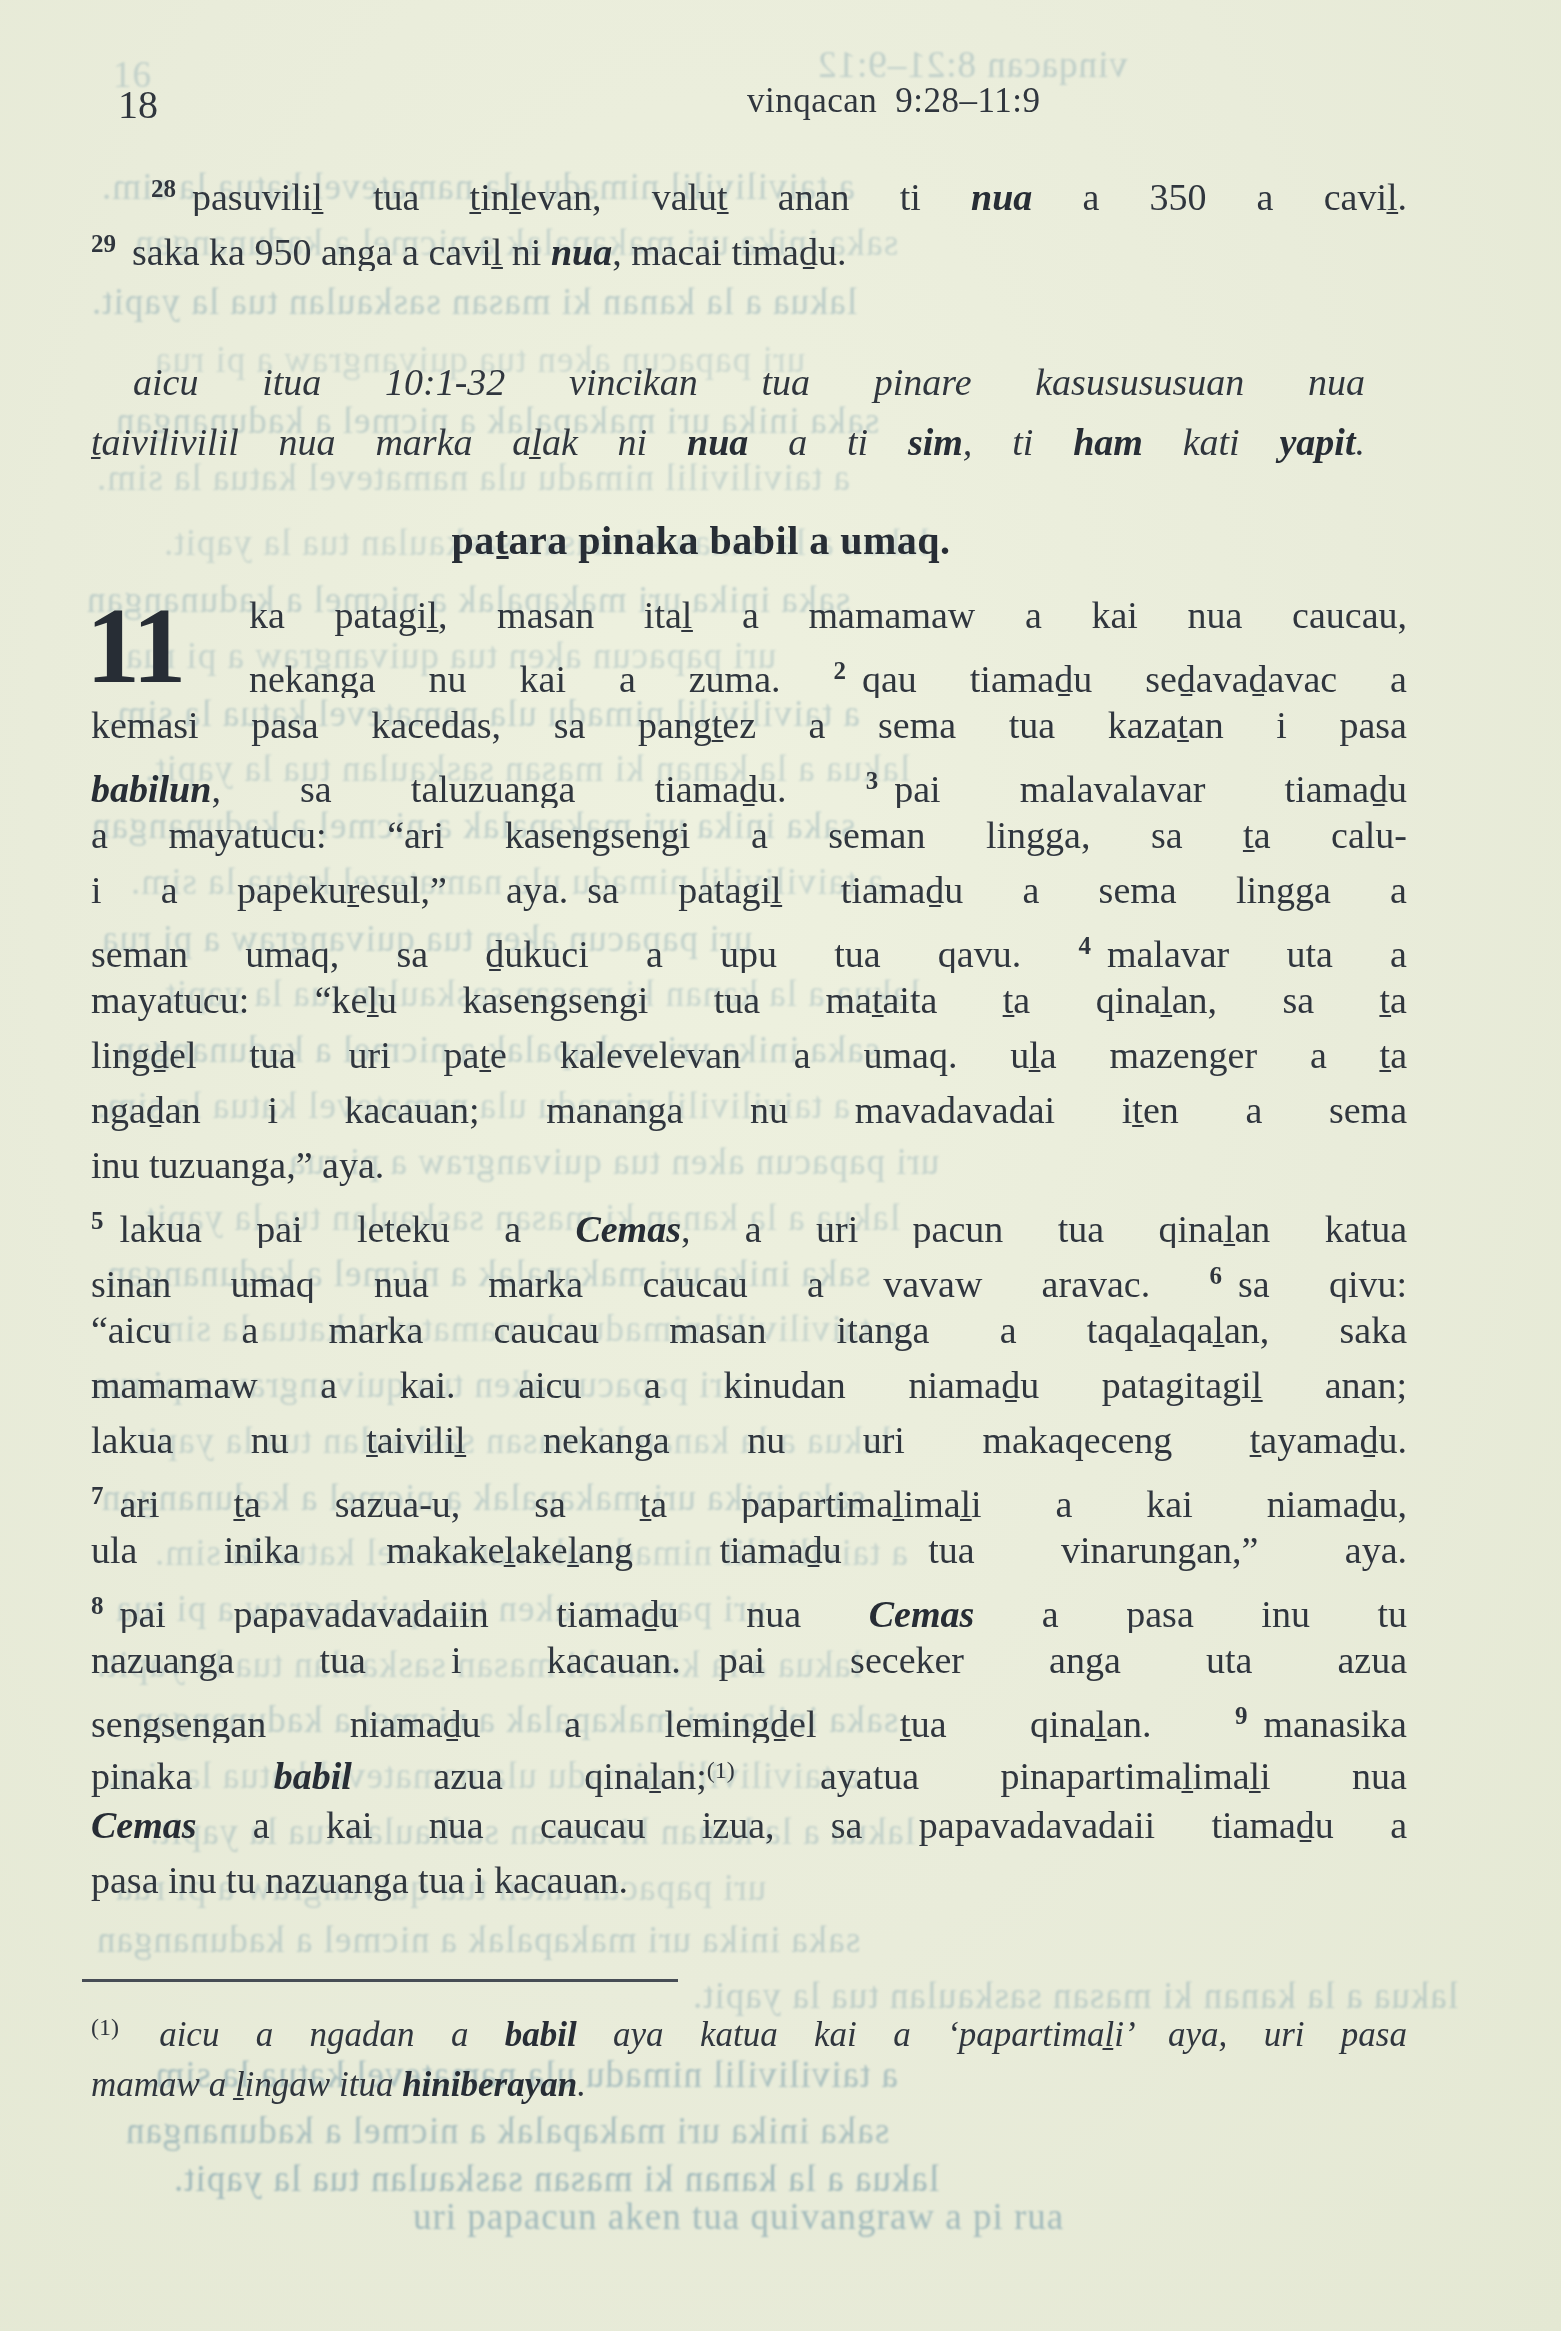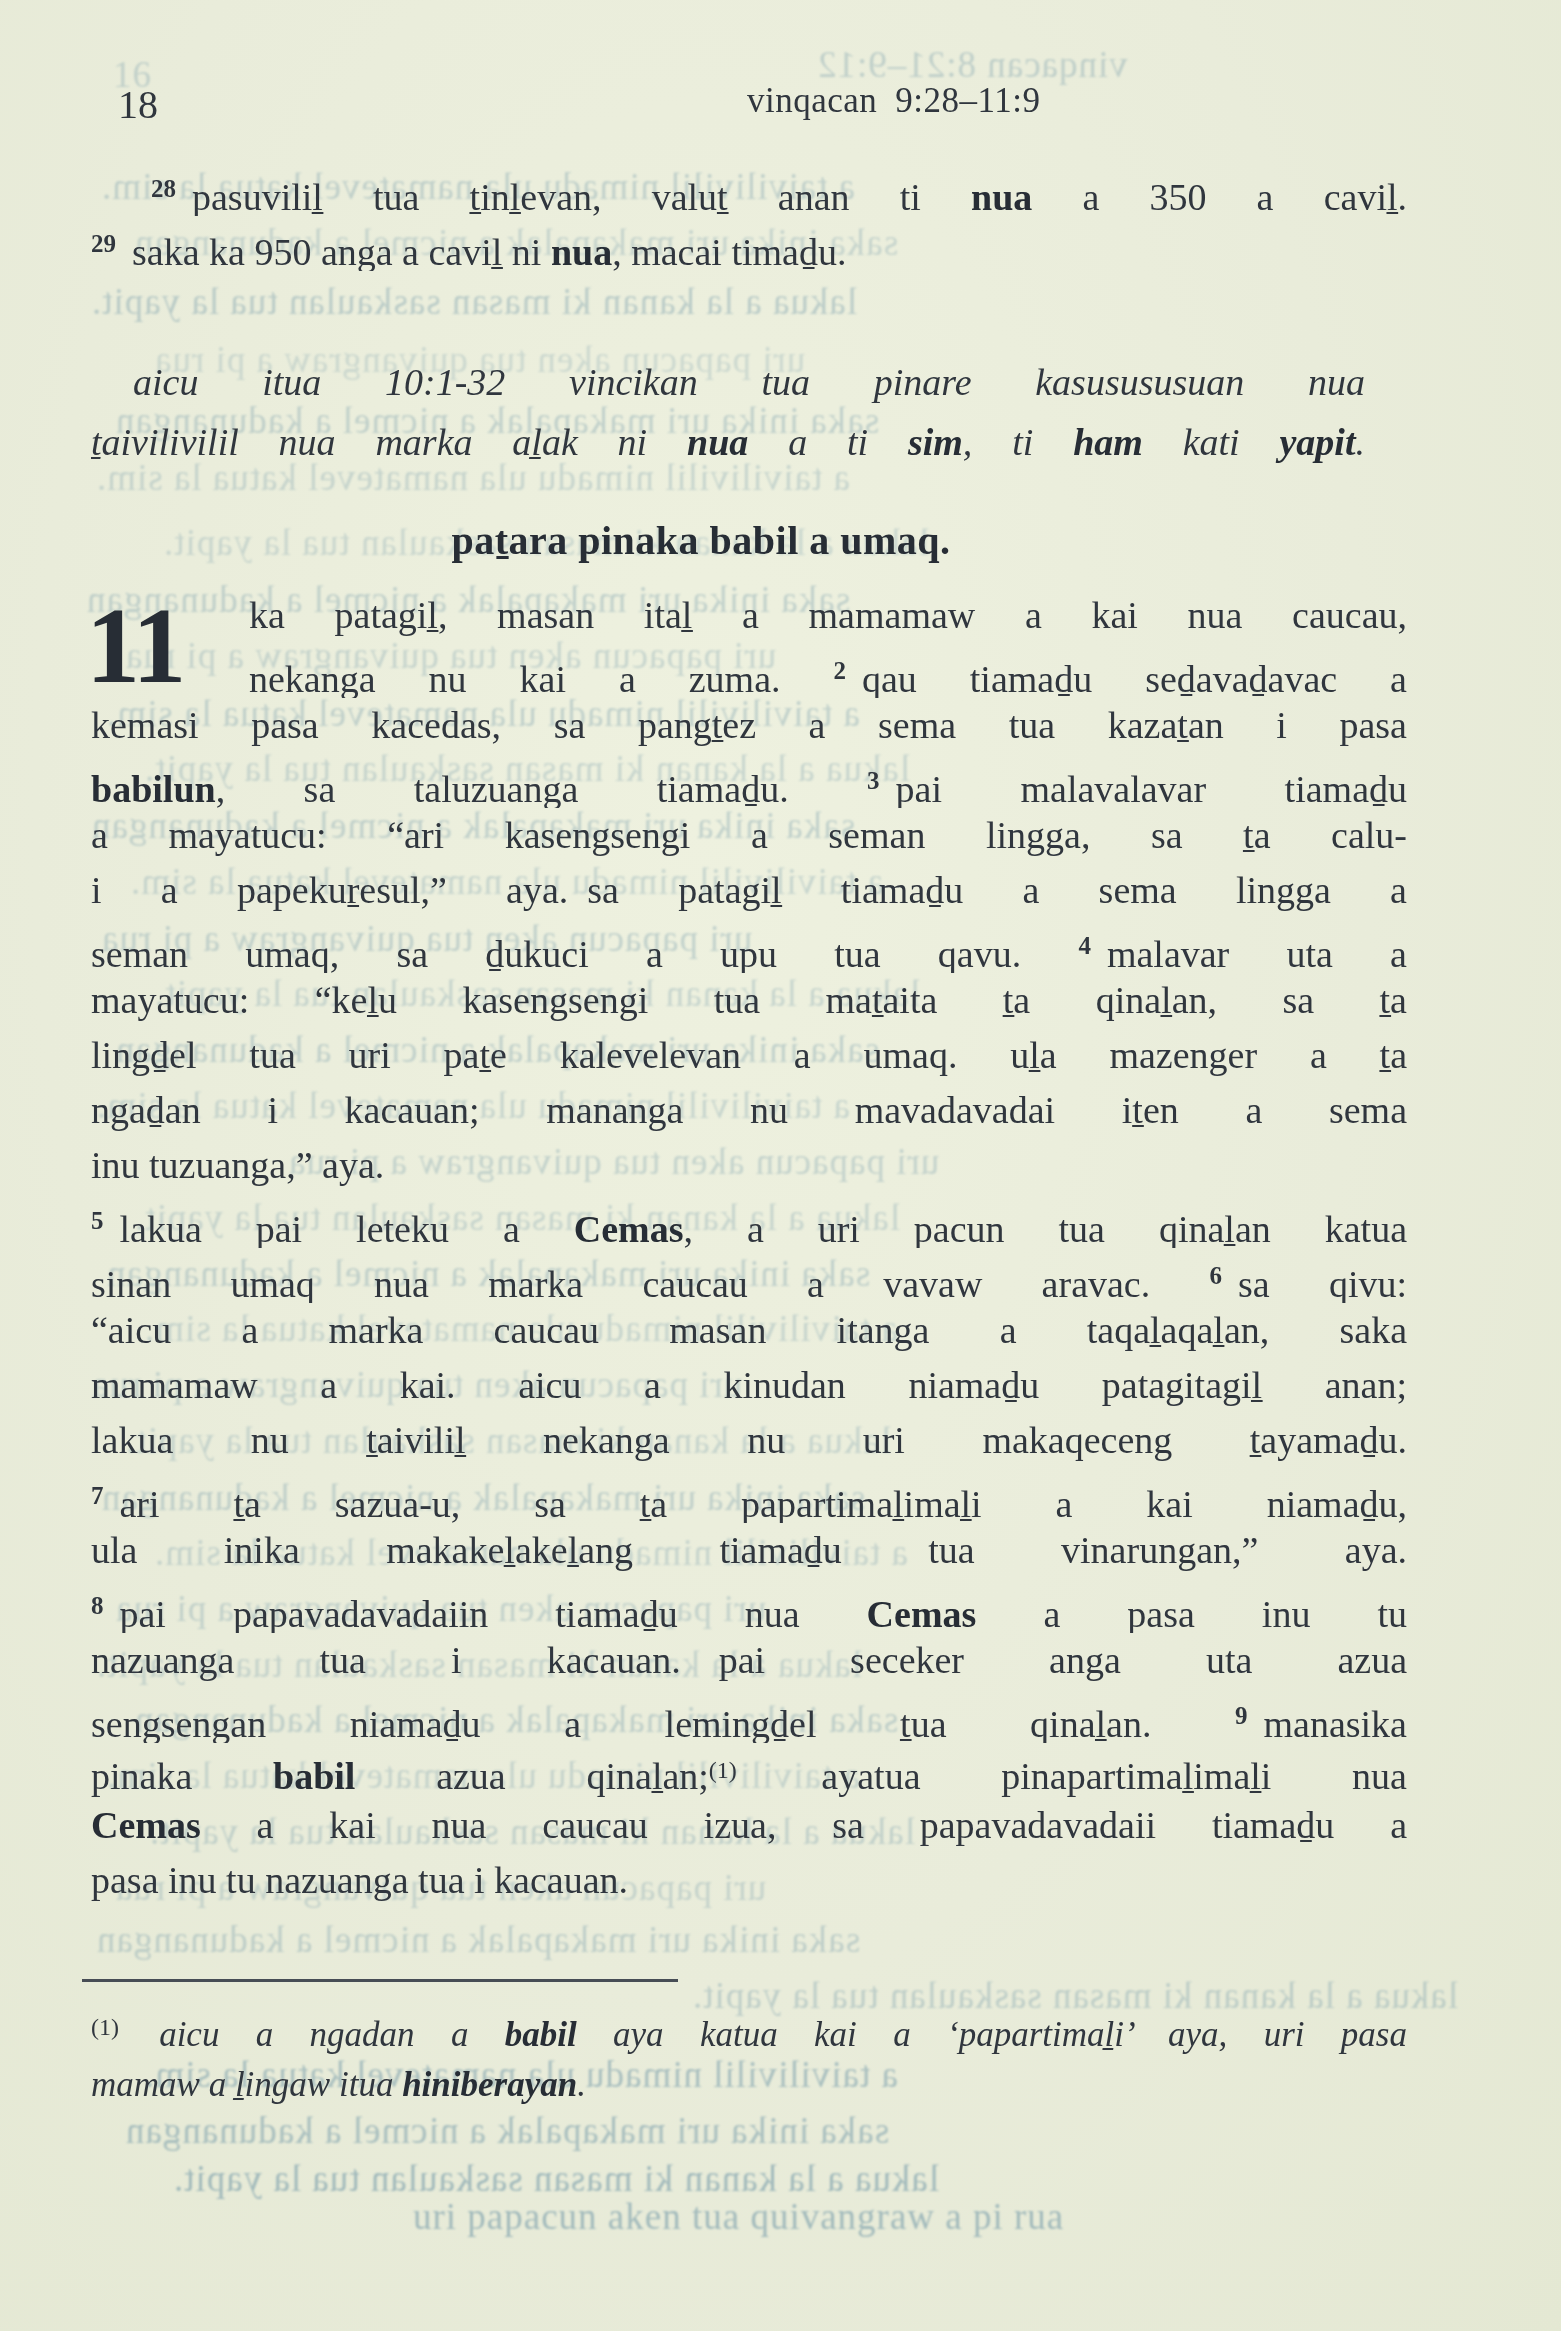--- a/index.html
+++ b/index.html
@@ -34,21 +34,21 @@
     line-height:1;letter-spacing:-1.9px;color:#272d35;z-index:3;
   }
   .tline{
     height:55px;line-height:55px;font-size:38px;overflow:hidden;
     text-align:justify;text-align-last:justify;
   }
   .tline.end{text-align-last:left;}
   .tline.indent1{padding-left:60px;}
   .tline.dcpad{padding-left:158px;}
   .tline.il-first{padding-left:42px;}
-  .b{font-weight:bold;color:#272d35;}
+  .b{font-weight:bold;color:#272d35;font-style:italic;}
   .sup{font-size:25px;vertical-align:12.5px;font-weight:bold;padding-right:16px;letter-spacing:0;}
   .fnm{font-size:24px;vertical-align:10.6px;font-style:normal;padding-right:3.8px;}
   .footnote-rule{position:absolute;left:82px;top:1979px;width:596px;height:2.9px;background:#474d55;}
   #footnote-lines{top:1998px;font-style:italic;}
   #footnote-lines .tline{font-size:35px;height:58px;line-height:58px;}
 </style>
 </head>
 <body>
 
 <div class="page">

